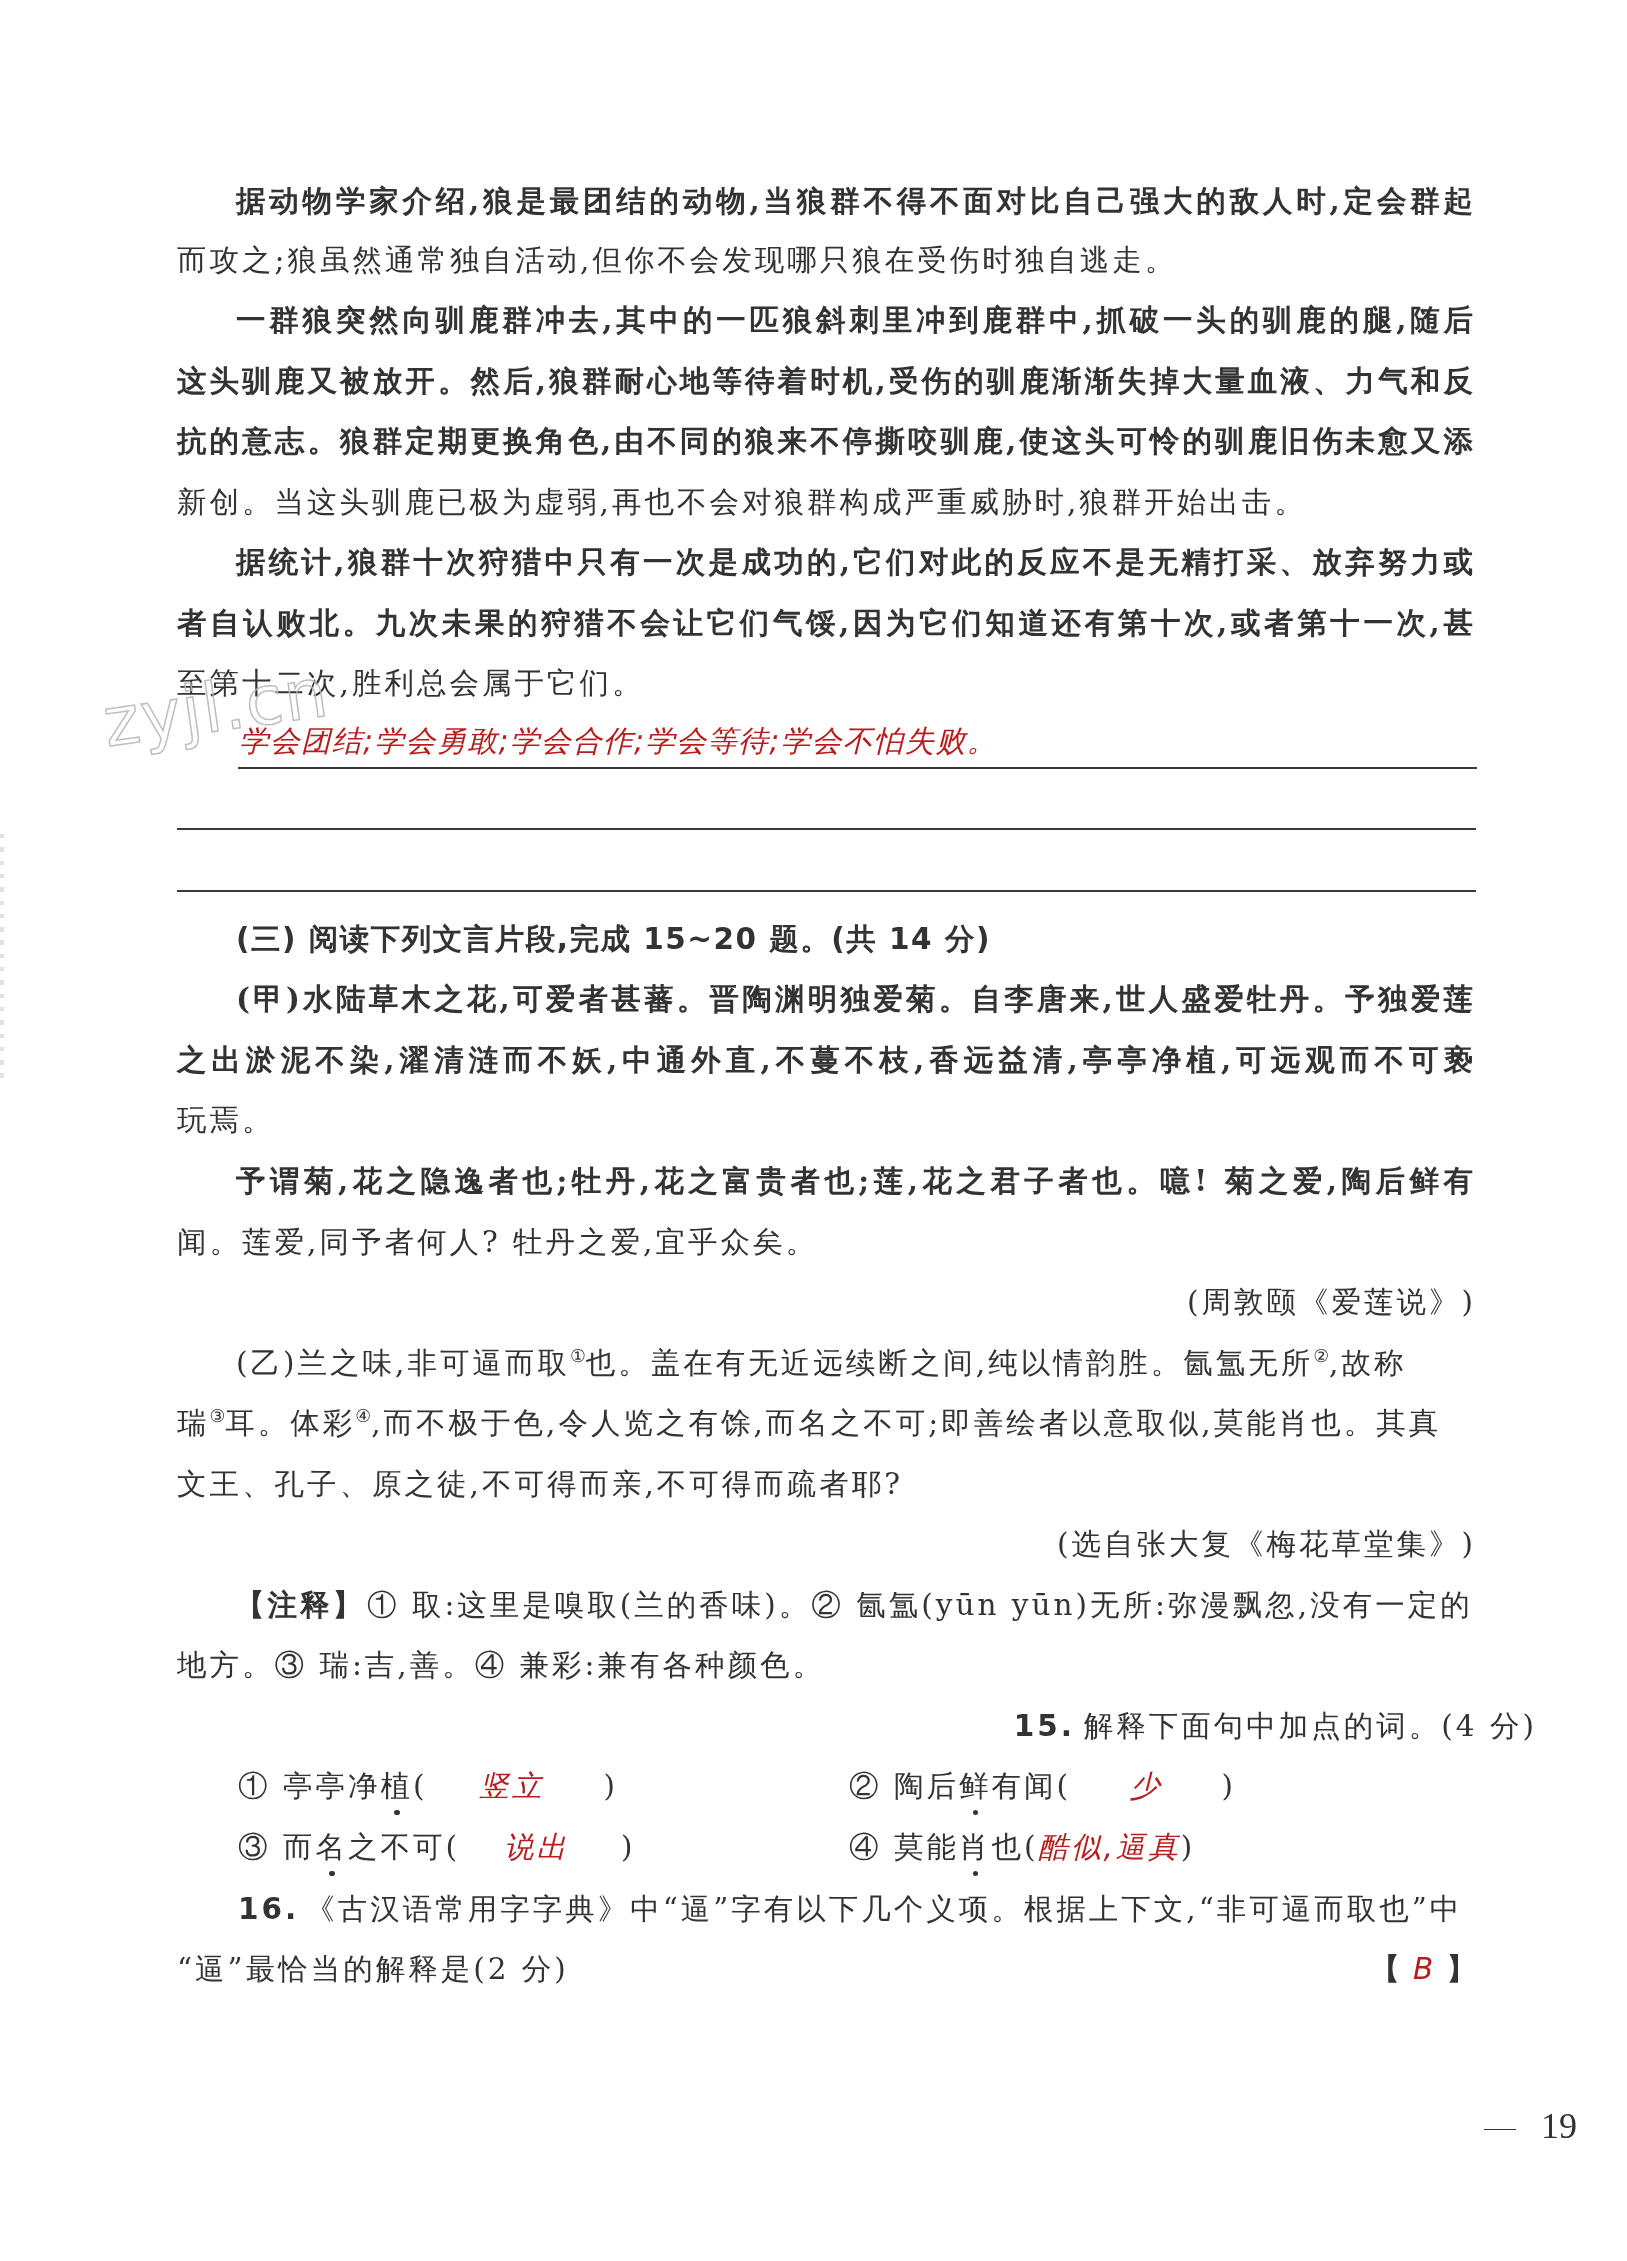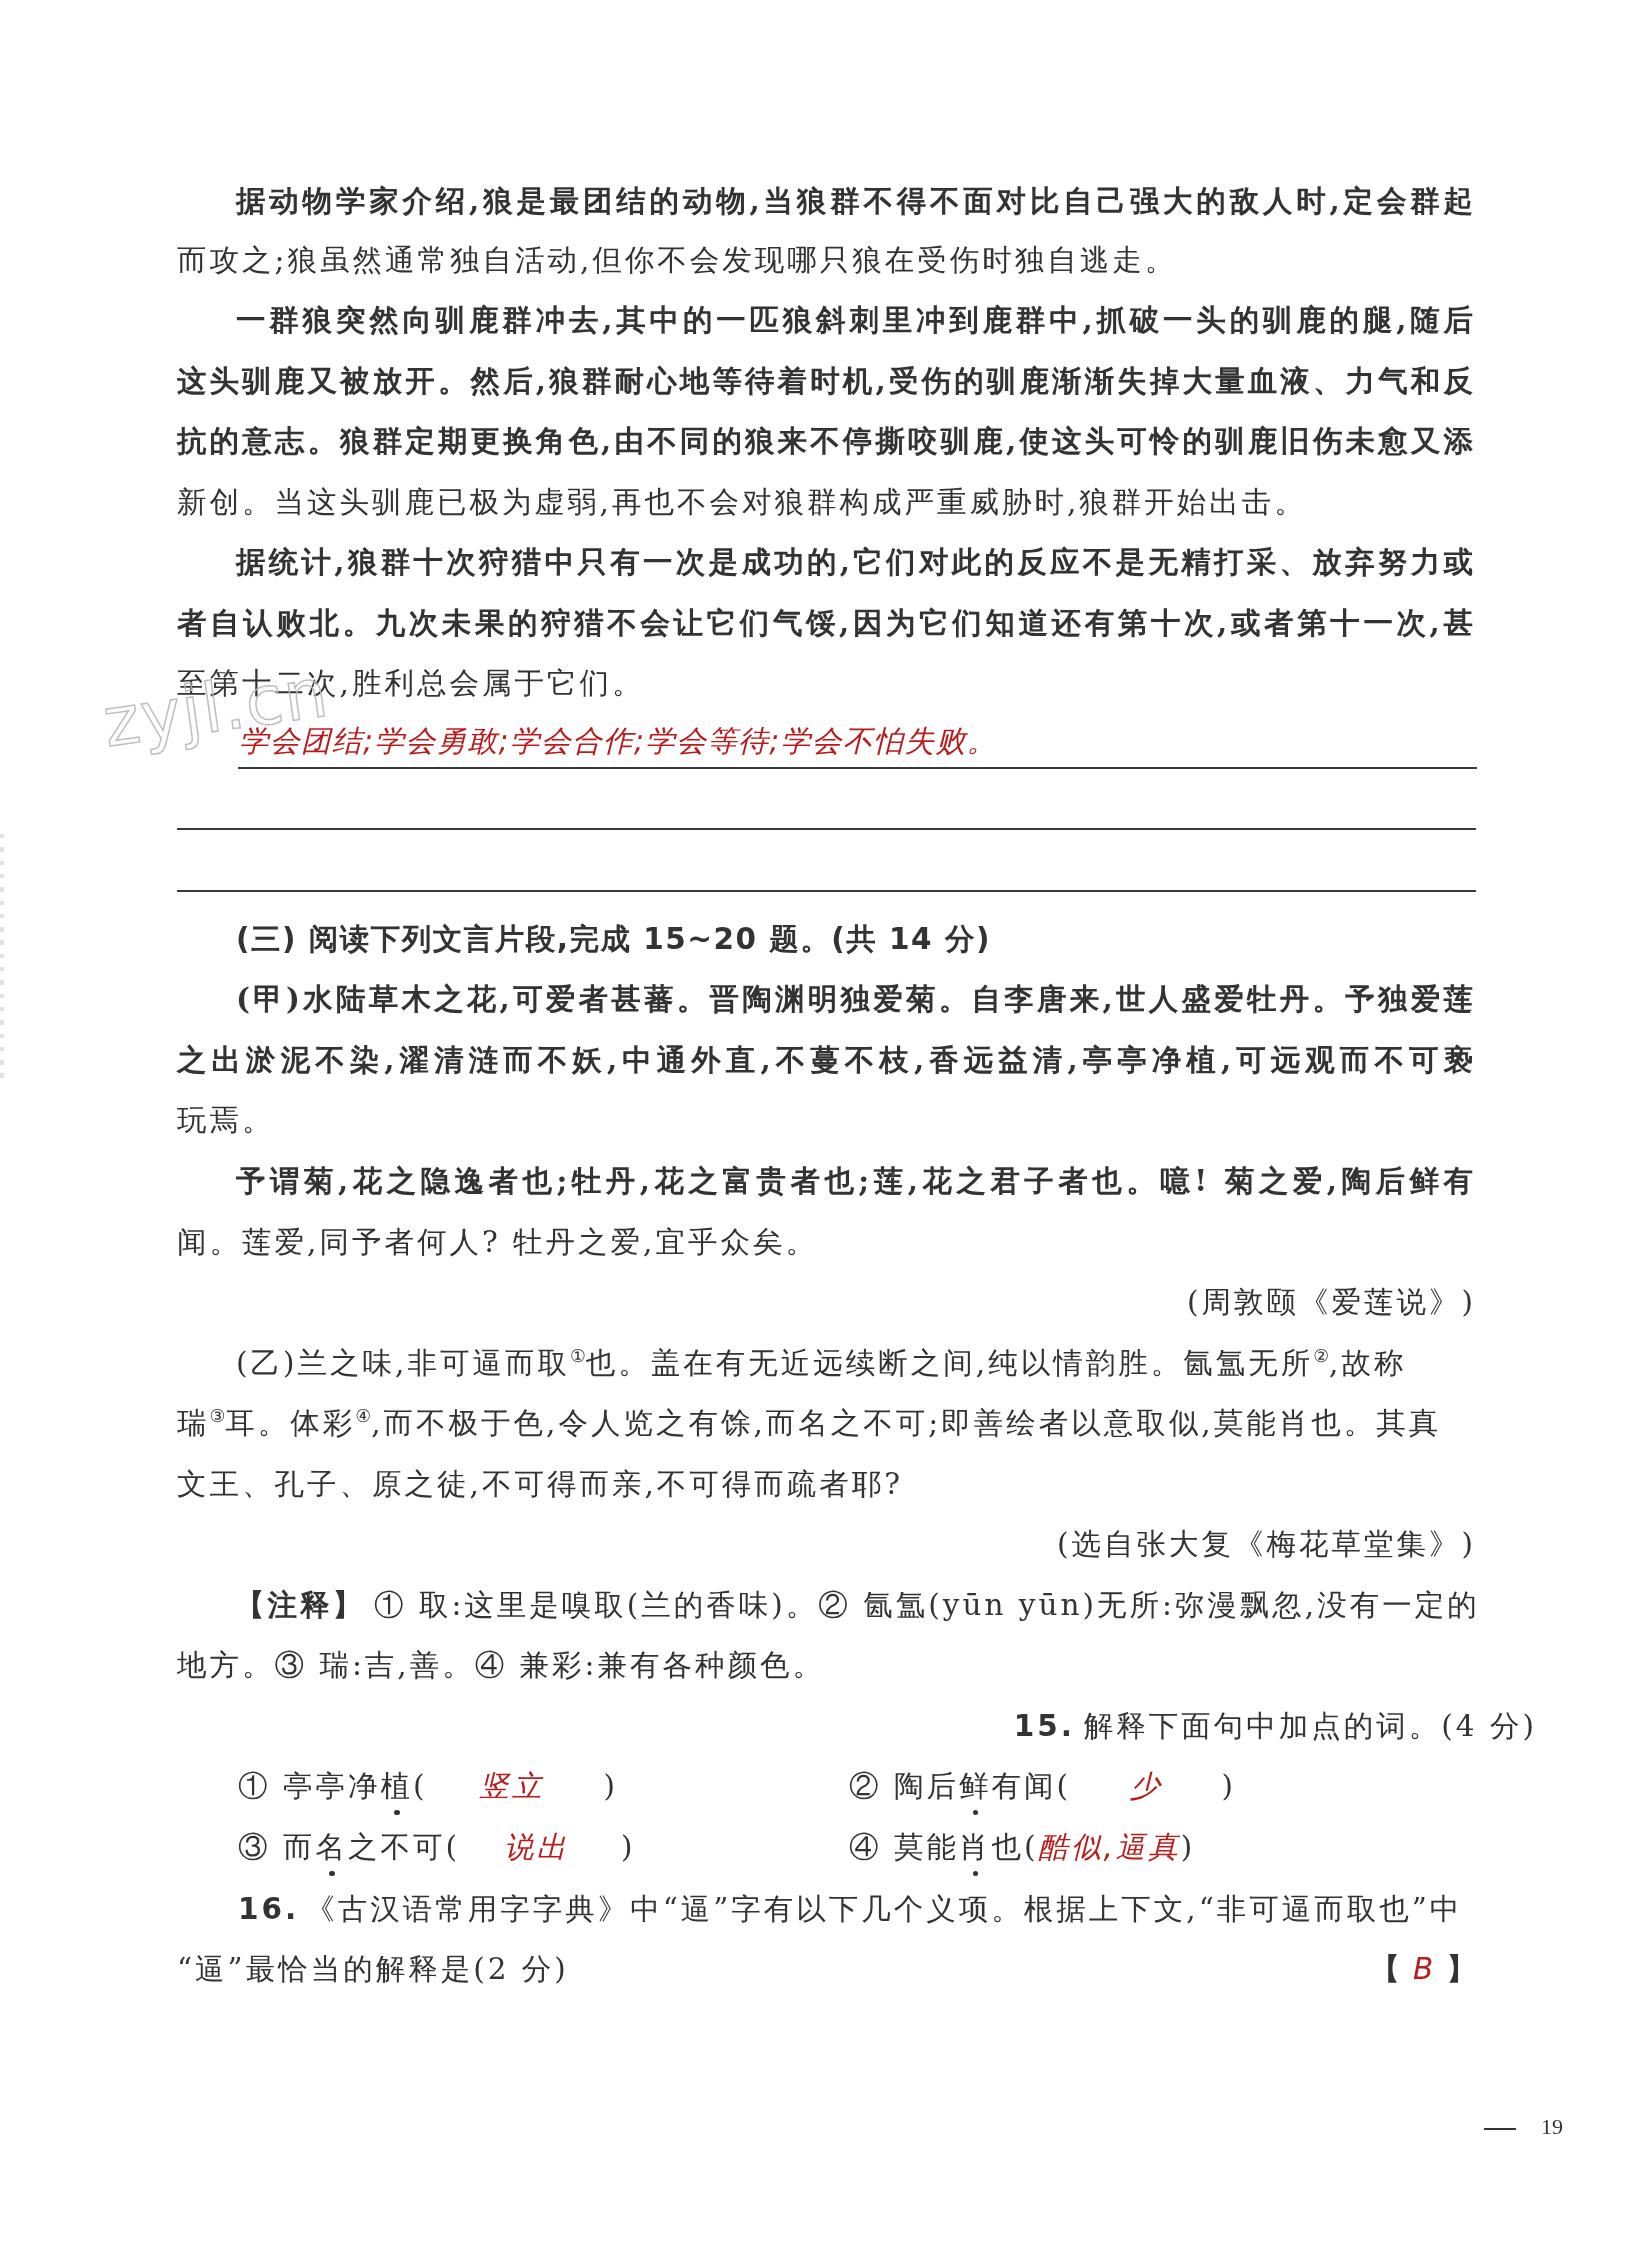--- a/index.html
+++ b/index.html
@@ -41,21 +41,21 @@
     content: ""; position: absolute; left: 50%; bottom: -10.3px;
     width: 5.2px; height: 5.2px; margin-left: -2.2px; border-radius: 50%; background: #333;
   }
   .q-col { position: absolute; font-size: 29.5px; line-height: 38px; white-space: nowrap; letter-spacing: 3px; }
   .gap { display: inline-block; }
   .bracket-ans {
     position: absolute; right: 151px; font-size: 29.5px; line-height: 38px; font-weight: bold;
     font-family: "DejaVu Sans", "Liberation Sans", sans-serif;
   }
   .page-num {
-    position: absolute; left: 1484px; top: 2108px; font-size: 22px; line-height: 37px;
+    position: absolute; left: 1484px; top: 2108px; font-size: 36px; line-height: 37px;
     font-family: "Liberation Serif", "DejaVu Serif", serif; color: #333;
   }
   .page-num .dash { display: inline-block; width: 32px; height: 1.5px; background: #333; vertical-align: middle; margin-right: 25px; }
   .scan-edge {
     position: absolute; left: 0; top: 834px; width: 4.4px; height: 244px;
     background: repeating-linear-gradient(to bottom, #cfcfcf 0 4.4px, transparent 4.4px 13.3px);
     opacity: 0.6;
   }
 </style>
 </head>
@@ -90,21 +90,21 @@
 
 <div class="line indent justify" style="top:1162px">予谓菊,花之隐逸者也;牡丹,花之富贵者也;莲,花之君子者也。噫! 菊之爱,陶后鲜有</div>
 <div class="line" style="top:1223px">闻。莲爱,同予者何人? 牡丹之爱,宜乎众矣。</div>
 <div class="line right" style="top:1283px">(周敦颐《爱莲说》)</div>
 
 <div class="line indent" style="top:1344px"><span>(乙)兰之味,非可逼而取</span><sup>①</sup><span>也。盖在有无近远续断之间,纯以情韵胜。氤氲无所</span><sup>②</sup><span>,故称</span></div>
 <div class="line" style="top:1404px"><span>瑞</span><sup>③</sup><span>耳。体彩</span><sup>④</sup><span>,而不极于色,令人览之有馀,而名之不可;即善绘者以意取似,莫能肖也。其真</span></div>
 <div class="line" style="top:1465px">文王、孔子、原之徒,不可得而亲,不可得而疏者耶?</div>
 <div class="line right" style="top:1525px">(选自张大复《梅花草堂集》)</div>
 
-<div class="line" style="top:1586px; left:235px; width:1242px;"><span class="bold">【注释】</span><span style="margin-left:9px">① 取:这里是嗅取(兰的香味)。② 氤氲(yūn yūn)无所:弥漫飘忽,没有一定的</span></div>
+<div class="line" style="top:1586px; left:235px; width:1242px;"><span class="bold">【注释】</span><span style="margin-left:2px">① 取:这里是嗅取(兰的香味)。② 氤氲(yūn yūn)无所:弥漫飘忽,没有一定的</span></div>
 <div class="line" style="top:1646px">地方。③ 瑞:吉,善。④ 兼彩:兼有各种颜色。</div>
 
 <div class="line" style="top:1707px; left:238px;text-align:right;"><span class="bold">15.</span><span style="margin-left:8.9px">解释下面句中加点的词。(4 分)</span></div>
 
 <div class="q-col" style="left:238px; top:1767px">
   <span>①</span> <span>亭亭净</span><span class="dot">植</span><span>(</span><span class="gap" style="width:52px"></span><span class="blue">竖立</span><span class="gap" style="width:59px"></span><span>)</span>
 </div>
 <div class="q-col" style="left:849px; top:1767px">
   <span>②</span> <span>陶后</span><span class="dot">鲜</span><span>有闻</span><span>(</span><span class="gap" style="width:59px"></span><span class="blue">少</span><span class="gap" style="width:59px"></span><span>)</span>
 </div>

